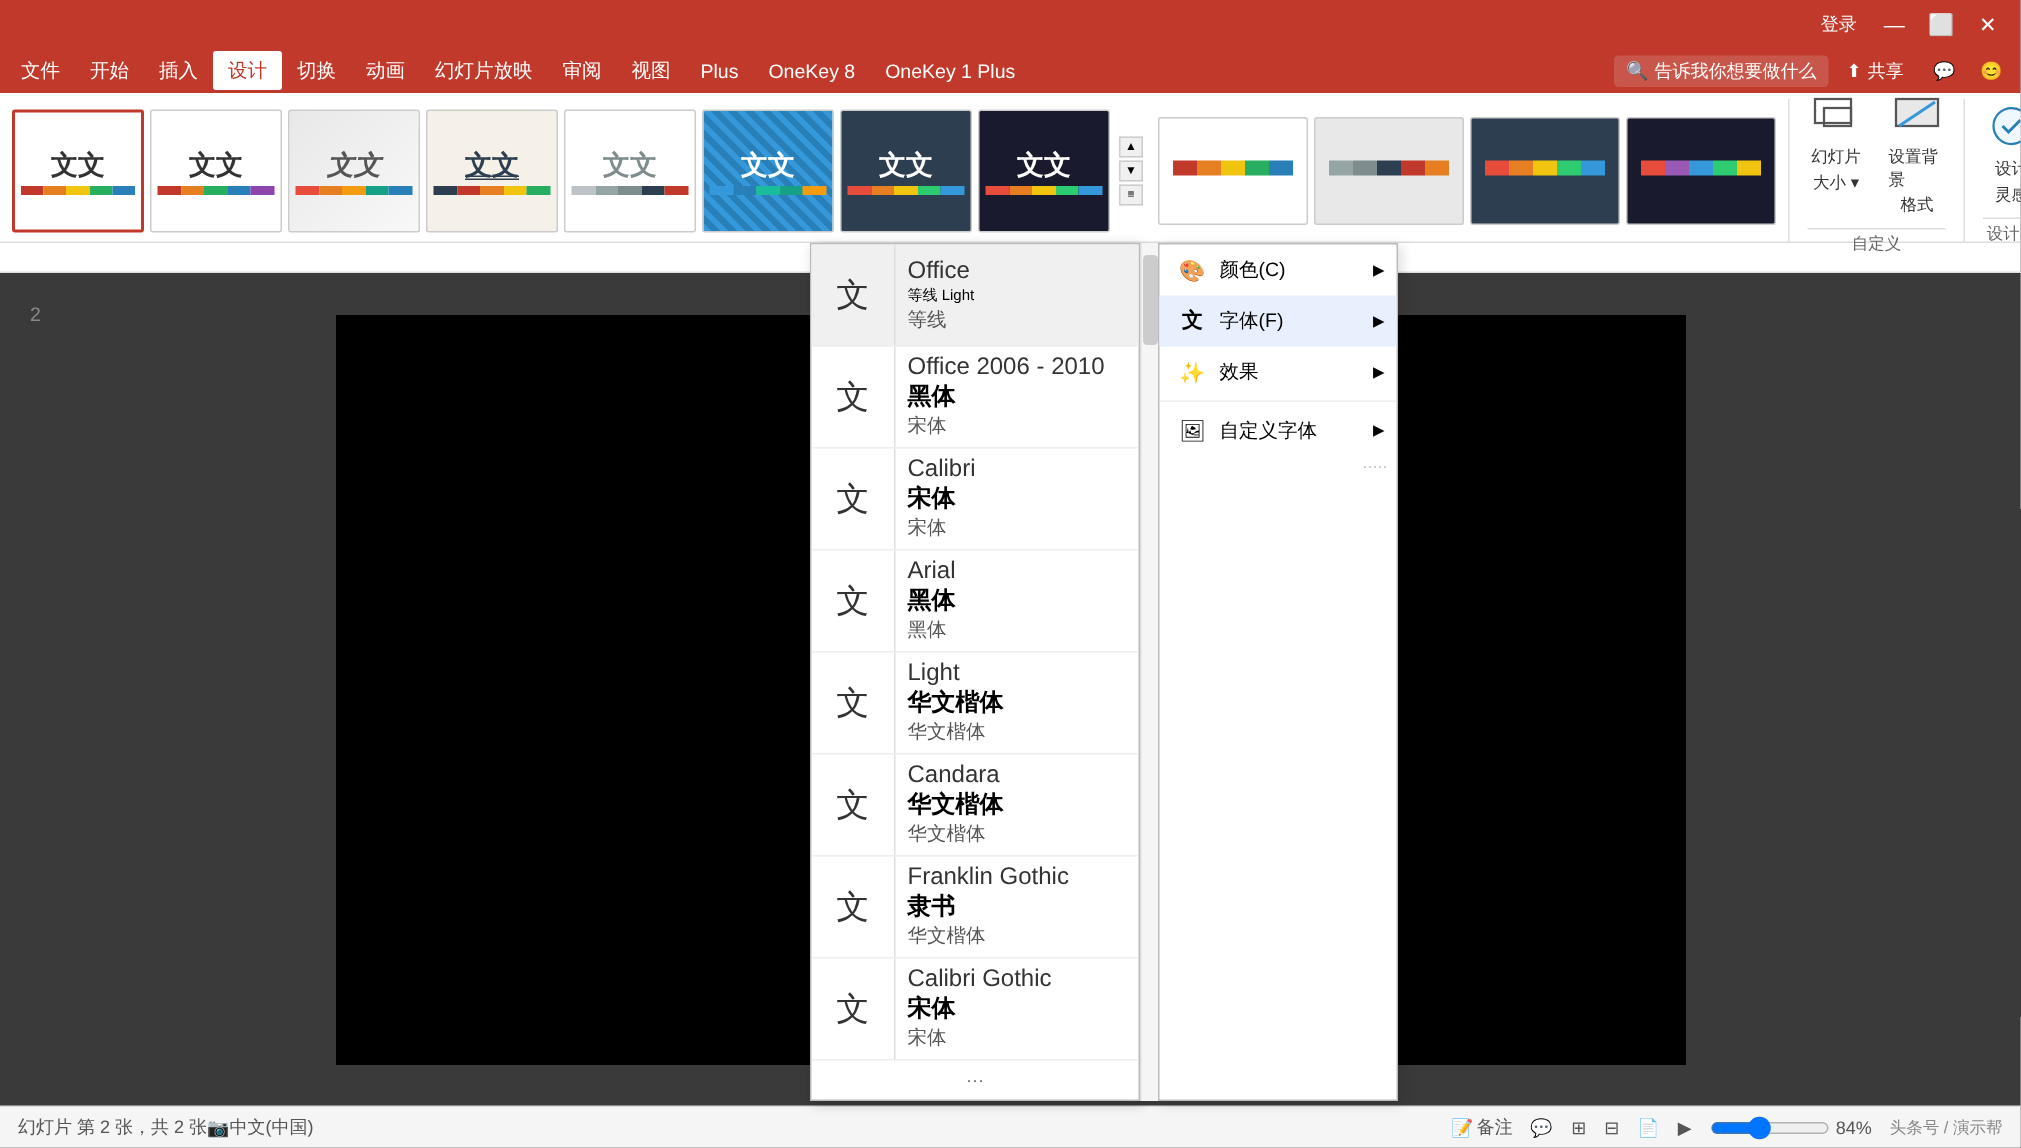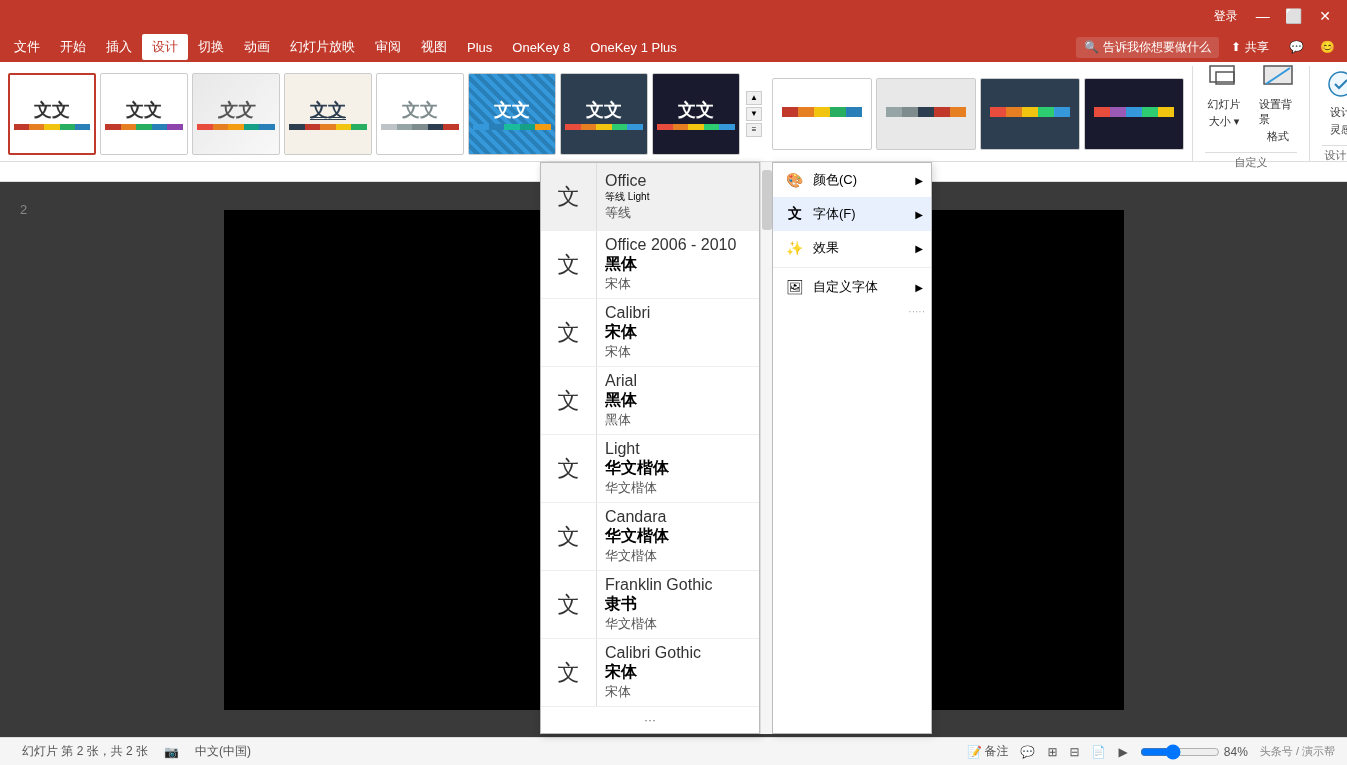--- a/index.html
+++ b/index.html
@@ -277,21 +277,21 @@
       background: #f5f5f5;
       border-top: 1px solid #ddd;
       height: 28px;
       display: flex;
       align-items: center;
       padding: 0 12px;
       justify-content: space-between;
       font-size: 12px;
       color: #555;
     }
-    .status-left { display: flex; gap: 16px; align-items: center; margin-left: 10px; }
+    .status-left { display: flex; gap: 0; align-items: center; }
     .status-right { display: flex; gap: 12px; align-items: center; }
 
     
     .slide-num-indicator {
       position: absolute;
       left: 20px;
       top: 20px;
       color: #888;
       font-size: 13px;
     }

